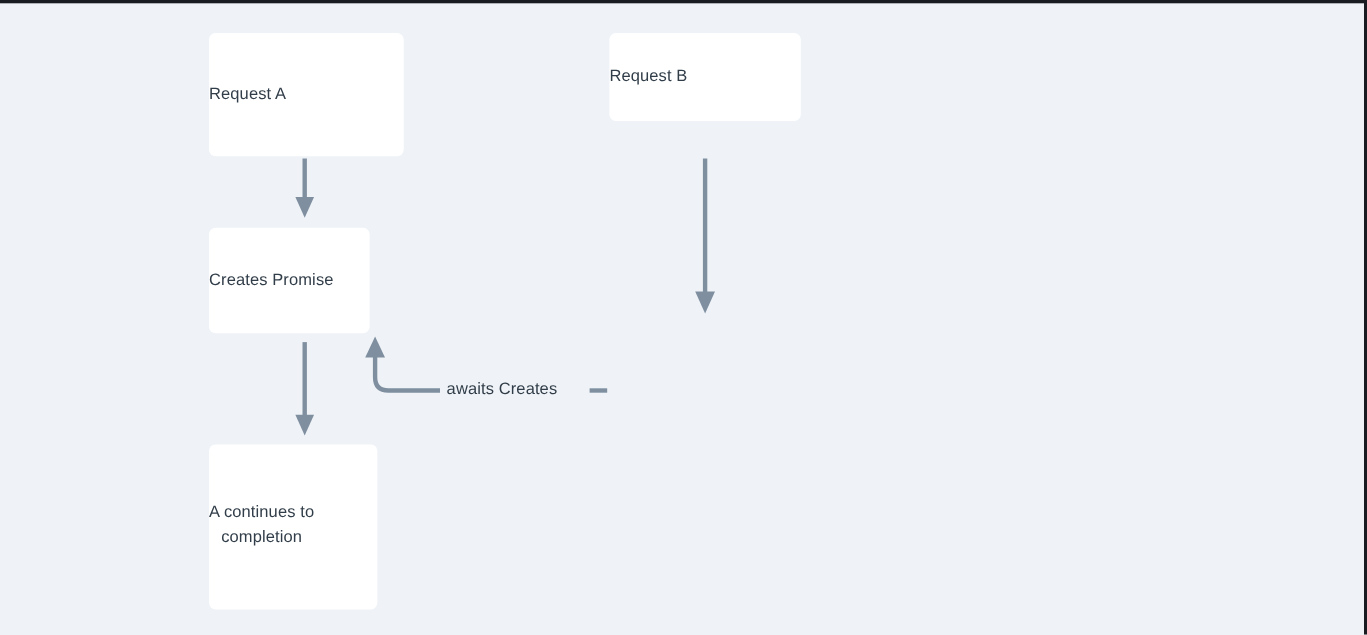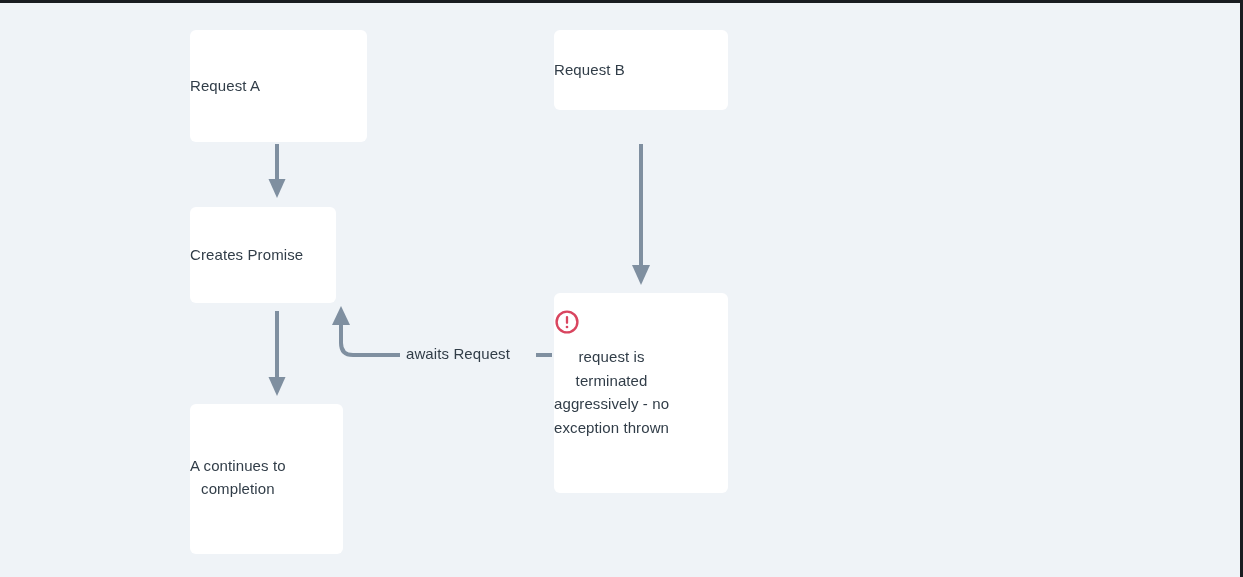--- a/index.html
+++ b/index.html
@@ -146,29 +146,16 @@
 
   <div class="node" id="node-a-continues">
     <span class="node-label">A continues to
 completion</span>
   </div>
 
   <div class="node" id="node-request-b">
     <span class="node-label">Request B</span>
   </div>
 
-  <div class="node" id="node-terminated">
-    <span class="error-icon">
-      <svg width="26" height="26" viewBox="0 0 26 26" xmlns="http://www.w3.org/2000/svg">
-        <circle cx="13" cy="13" r="10.4" fill="none" stroke="#d9455f" stroke-width="2.4"></circle>
-        <rect x="11.85" y="6.9" width="2.3" height="8.0" rx="1.15" fill="#d9455f"></rect>
-        <circle cx="13" cy="18.0" r="1.35" fill="#d9455f"></circle>
-      </svg>
-    </span>
-    <span class="node-label">request is
-terminated
-aggressively - no
-exception thrown</span>
-  </div>
 
-  <div class="edge-label">awaits Request</div>
+  <div class="edge-label">awaits Creates</div>
 
 </div>
 
 </body></html>

